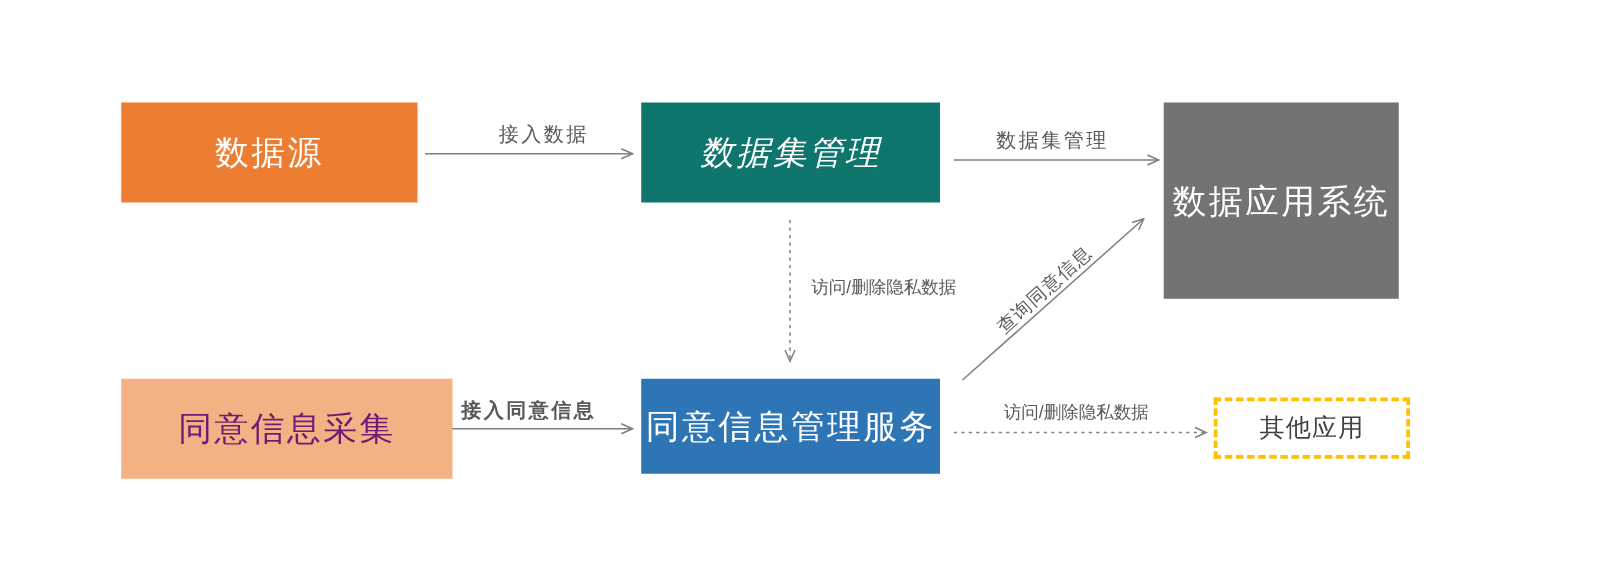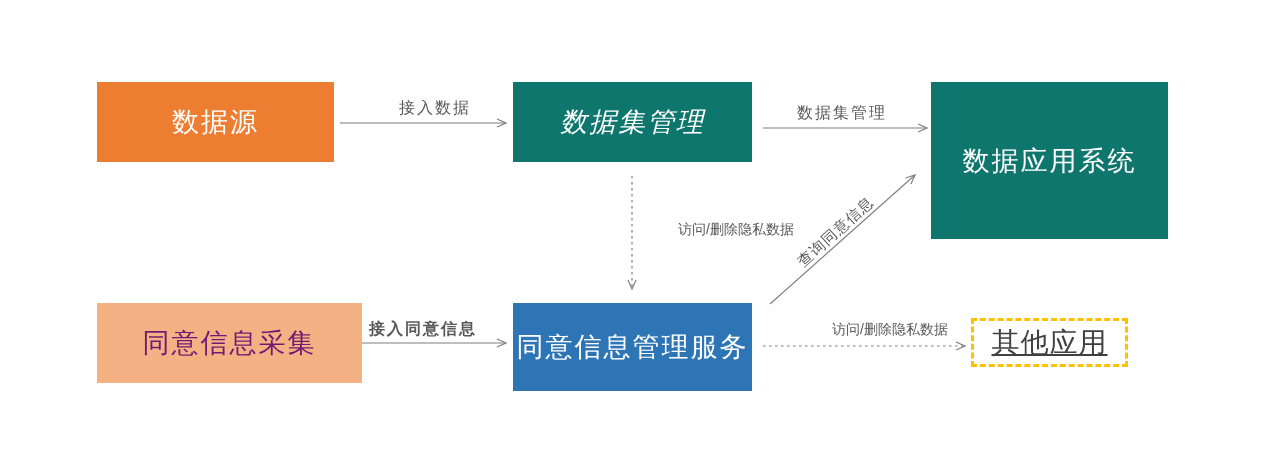--- a/index.html
+++ b/index.html
@@ -27,33 +27,32 @@
     box-sizing: border-box;
     font-size: 27px;
     letter-spacing: 2px;
     color: #ffffff;
     text-align: center;
     white-space: nowrap;
   }
   .node.dashed-node {
     border: 3px dashed #FFC000;
     background: #ffffff;
-    font-size: 28px;
+    font-size: 20px;
     letter-spacing: 1px;
     color: #404040;
-    text-decoration: underline;
   }
   .edge-label {
     position: absolute;
     transform: translate(-50%, -50%);
     color: #595959;
     white-space: nowrap;
   }
   .edge-label.short { font-size: 16px; letter-spacing: 2px; text-align: right; }
-  .edge-label.long  { font-size: 14px; letter-spacing: 0; margin-left: 29px; }
+  .edge-label.long  { font-size: 14px; letter-spacing: 0; }
   .edge-label.rotated {
     font-size: 15px;
     letter-spacing: 1px;
     transform: translate(-50%, -50%) rotate(-42deg);
   }
 </style>
 </head>
 <body>
 
 <div class="stage">
@@ -73,29 +72,29 @@
   </svg>
 
   <div class="node" style="left: 97px; top: 82px; width: 237px; height: 80px; background: rgb(237, 125, 49); color: rgb(255, 255, 255);">
     <span class="node-label">数据源</span>
   </div>
 
   <div class="node" style="left: 513px; top: 82px; width: 239px; height: 80px; background: #0f766e; color: rgb(255, 255, 255); font-style: italic;">
     <span class="node-label">数据集管理</span>
   </div>
 
-  <div class="node" style="left: 931px; top: 82px; width: 237px; height: 157px; background: #0f766e; color: rgb(255, 255, 255); font-family: Liberation Mono, monospace;">
+  <div class="node" style="left: 931px; top: 82px; width: 188px; height: 157px; background: #737373; color: rgb(255, 255, 255); font-family: Liberation Mono, monospace;">
     <span class="node-label">数据应用系统</span>
   </div>
 
   <div class="node" style="left: 97px; top: 303px; width: 265px; height: 80px; background: rgb(244, 177, 131); color: #701a75;">
     <span class="node-label">同意信息采集</span>
   </div>
 
-  <div class="node" style="left: 513px; top: 303px; width: 239px; height: 88px; background: rgb(46, 117, 182); color: rgb(255, 255, 255);">
+  <div class="node" style="left: 513px; top: 303px; width: 239px; height: 76px; background: rgb(46, 117, 182); color: rgb(255, 255, 255);">
     <span class="node-label">同意信息管理服务</span>
   </div>
 
   <div class="node dashed-node" style="left: 971px; top: 318px; width: 157px; height: 49px; background: rgb(255, 255, 255); color: rgb(64, 64, 64); border-color: rgb(255, 192, 0);">
     <span class="node-label">其他应用</span>
   </div>
 
   <span class="edge-label short" style="left:435px; top:108px;">接入数据</span>
 
   <span class="edge-label short" style="left:842px; top:113px;">数据集管理</span>

